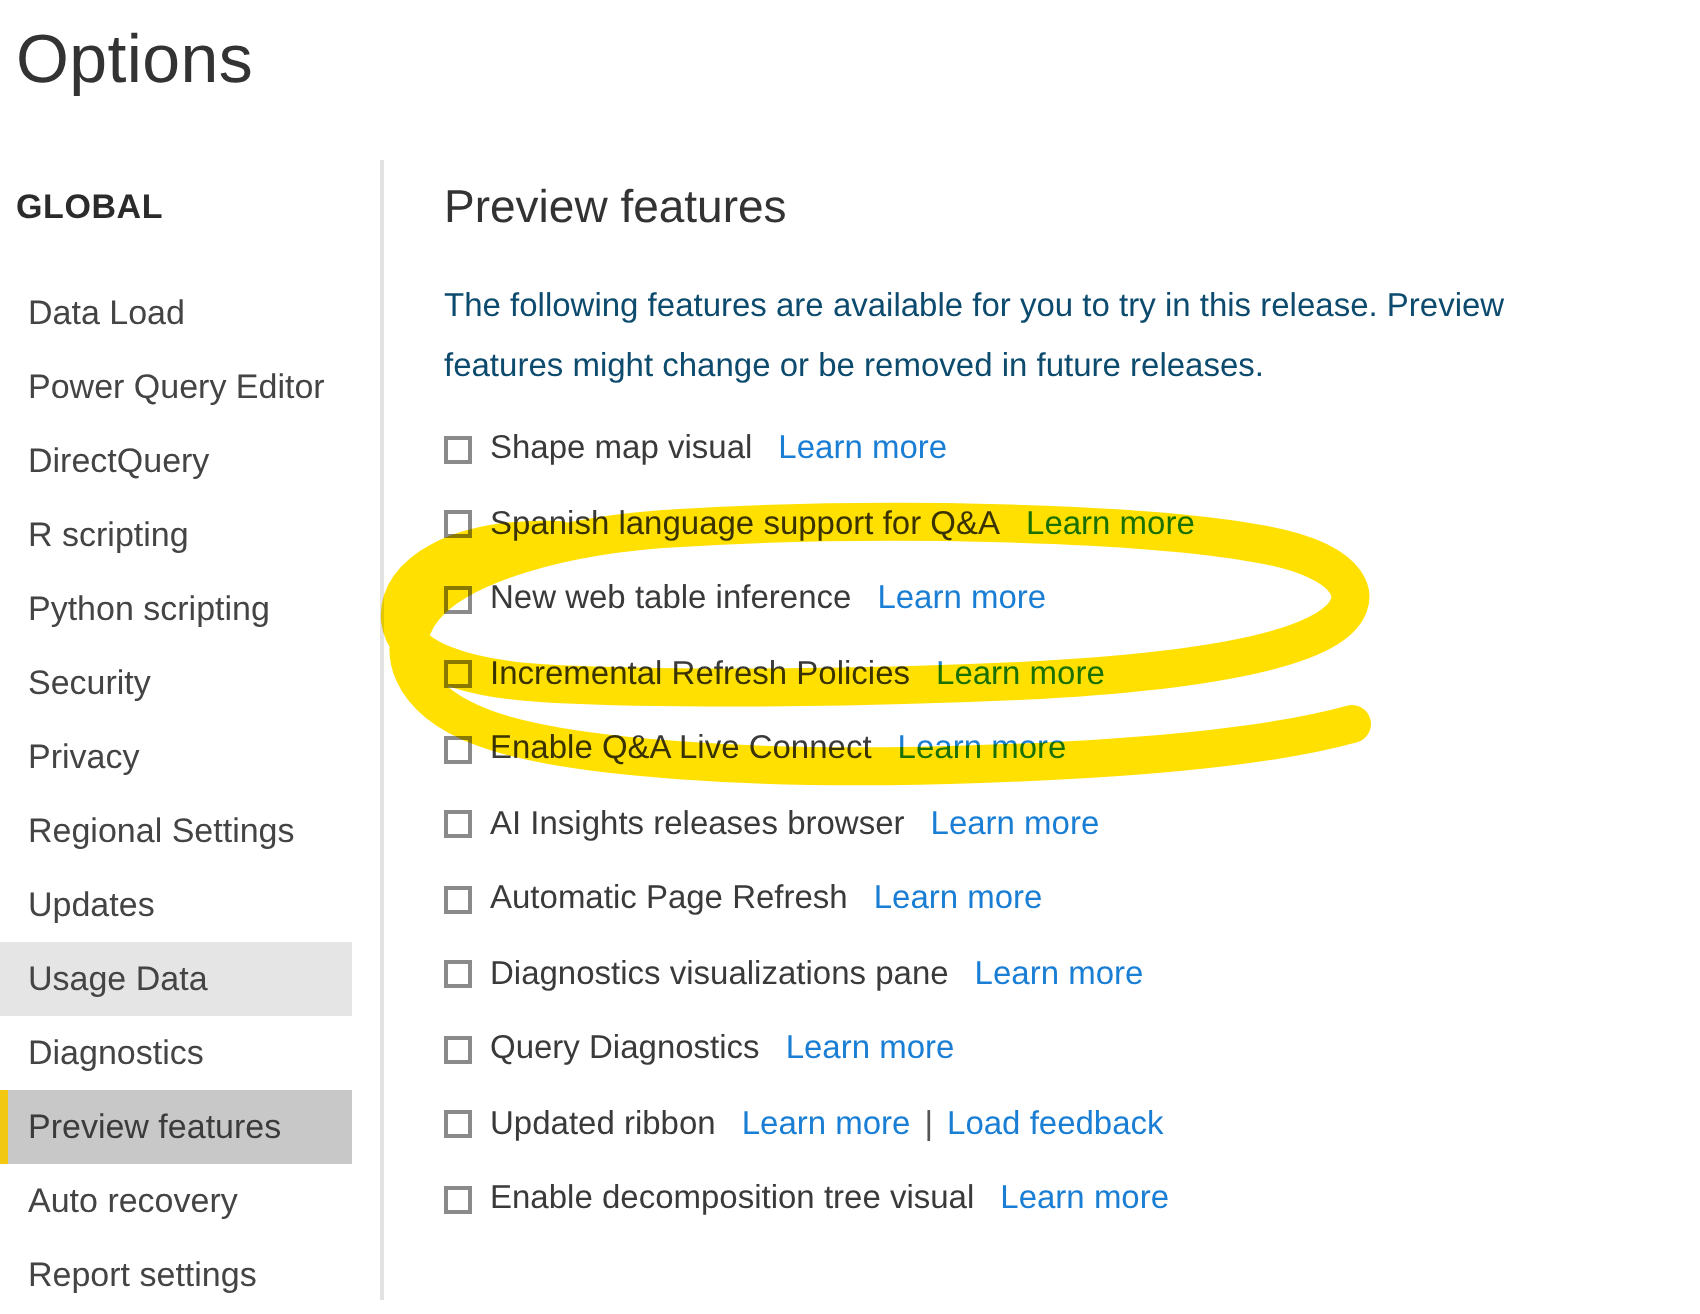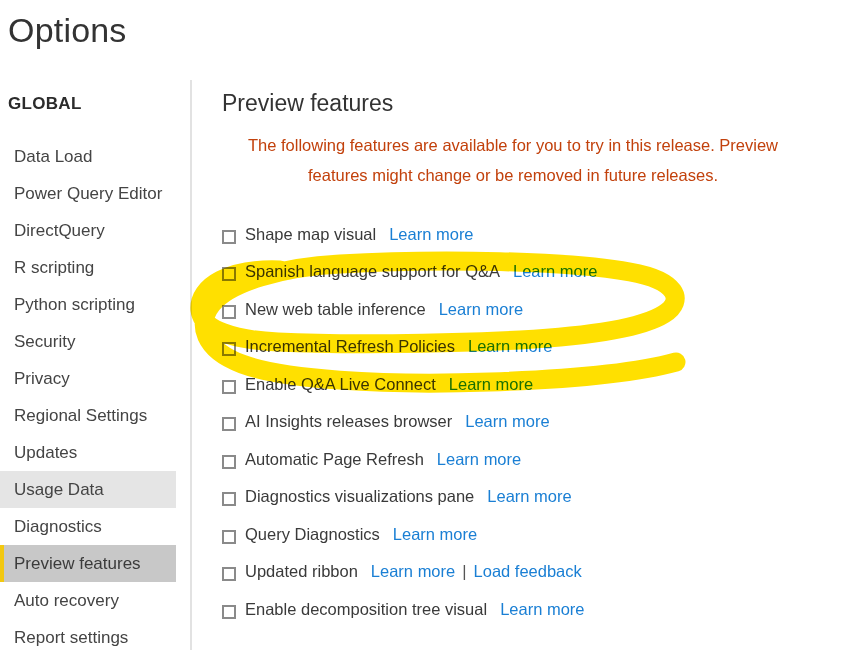--- a/index.html
+++ b/index.html
@@ -115,40 +115,39 @@
     left: 14px;
     top: 12px;
     font-size: 23px;
     font-weight: 400;
     color: #333333;
     white-space: nowrap;
   }
   #section-description {
     position: absolute;
     left: 14px;
-    top: 52px;
+    top: 60px;
     width: 582px;
     font-size: 16.5px;
     line-height: 30px;
-    color: #c2410c;
-    text-align: center;
+    color: #0c4a6e;
   }
 
   
   #feature-list {
     position: absolute;
     left: 14px;
     top: 128px;
     width: 620px;
   }
   .feature-row {
     position: relative;
     height: 37.5px;
     display: flex;
-    align-items: flex-end;
+    align-items: center;
     white-space: nowrap;
   }
   .feature-checkbox {
     width: 14px;
     height: 14px;
     box-sizing: border-box;
     border: 2px solid #8a8a8a;
     background: #ffffff;
     flex: 0 0 auto;
     margin-right: 9px;

